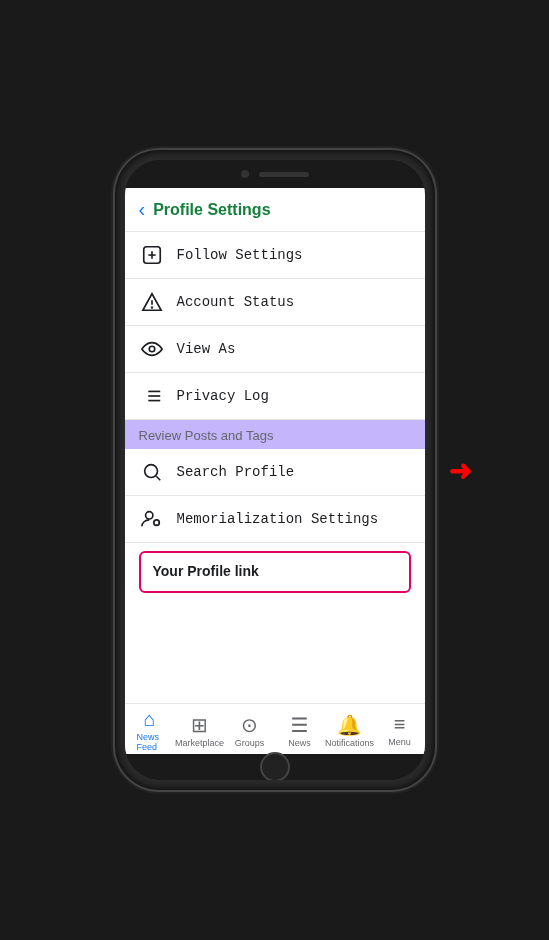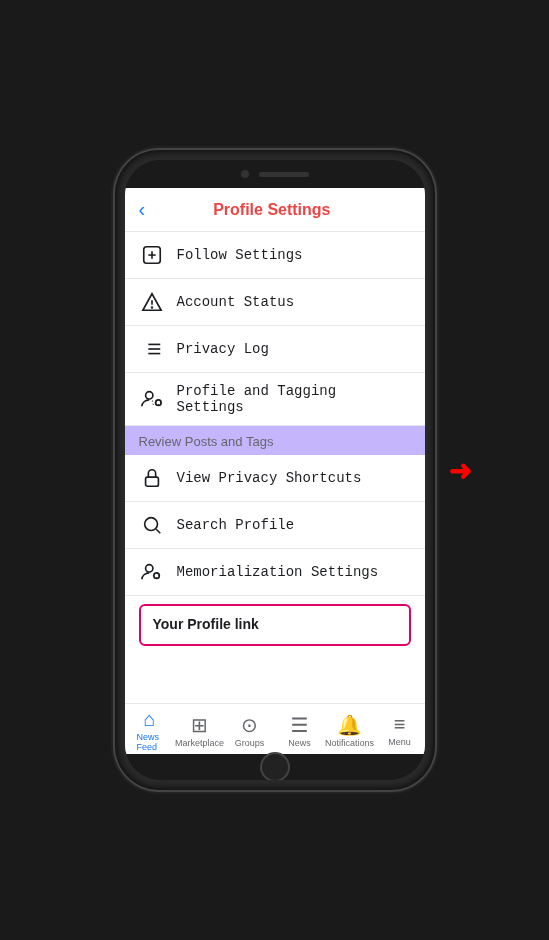--- a/index.html
+++ b/index.html
@@ -82,23 +82,23 @@
     .back-btn {
       font-size: 20px;
       color: #1877f2;
       cursor: pointer;
       margin-right: 8px;
       font-weight: 300;
     }
     .header-title {
       font-size: 16px;
       font-weight: 700;
-      color: #ef4444;
+      color: #15803d;
       flex: 1;
-      text-align: center;
+      text-align: left;
       margin-right: 20px;
     }
     .menu-list {
       flex: 1;
       overflow-y: auto;
       background: #fff;
     }
     .menu-item {
       display: flex;
       align-items: center;
@@ -226,58 +226,47 @@
               <svg viewBox="0 0 24 24">
                   <path d="M12 3L2 21h20L12 3z"></path>
                   <line x1="12" y1="10" x2="12" y2="15"></line>
                   <circle cx="12" cy="18" r="0.5" fill="#1c1e21"></circle>
                 </svg>
             </div>
             <span class="menu-label">Account Status</span>
           </div>
 
 
+          <div class="menu-item">
+            <div class="menu-icon svg-icon">
+              <svg viewBox="0 0 24 24">
+                  <path d="M1 12s4-7 11-7 11 7 11 7-4 7-11 7-11-7-11-7z"></path>
+                  <circle cx="12" cy="12" r="3"></circle>
+                </svg>
+            </div>
+            <span class="menu-label">View As</span>
+          </div>
 
           <div class="menu-item">
             <div class="menu-icon svg-icon">
               <svg viewBox="0 0 24 24">
                   <line x1="8" y1="7" x2="21" y2="7"></line>
                   <line x1="8" y1="12" x2="21" y2="12"></line>
                   <line x1="8" y1="17" x2="21" y2="17"></line>
                   <line x1="3" y1="7" x2="3" y2="7" stroke-width="2.5"></line>
                   <line x1="3" y1="12" x2="3" y2="12" stroke-width="2.5"></line>
                   <line x1="3" y1="17" x2="3" y2="17" stroke-width="2.5"></line>
                 </svg>
             </div>
             <span class="menu-label">Privacy Log</span>
           </div>
 
-          <div class="menu-item">
-            <div class="menu-icon svg-icon">
-              <svg viewBox="0 0 24 24">
-                  <circle cx="9" cy="8" r="4"></circle>
-                  <path d="M1 20c0-4 3.6-7 8-7"></path>
-                  <circle cx="19" cy="16" r="3"></circle>
-                  <path d="M19 13v-1m0 7v-1m3-2h-1m-5 0H15m2.12-2.12-.7.7m-2.84 2.84-.7.7m3.54 0-.7-.7m-2.84-2.84-.7-.7" stroke-width="1.5"></path>
-                </svg>
-            </div>
-            <span class="menu-label">Profile and Tagging Settings</span>
-          </div>
 
           <div class="menu-section-label">Review Posts and Tags</div>
 
-          <div class="menu-item">
-            <div class="menu-icon svg-icon">
-              <svg viewBox="0 0 24 24">
-                  <rect x="5" y="11" width="14" height="10" rx="2"></rect>
-                  <path d="M8 11V7a4 4 0 0 1 8 0v4"></path>
-                </svg>
-            </div>
-            <span class="menu-label">View Privacy Shortcuts</span>
-          </div>
 
           <div class="menu-item">
             <div class="menu-icon svg-icon">
               <svg viewBox="0 0 24 24">
                   <circle cx="11" cy="11" r="7"></circle>
                   <line x1="21" y1="21" x2="16.65" y2="16.65"></line>
                 </svg>
             </div>
             <span class="menu-label">Search Profile</span>
           </div>

